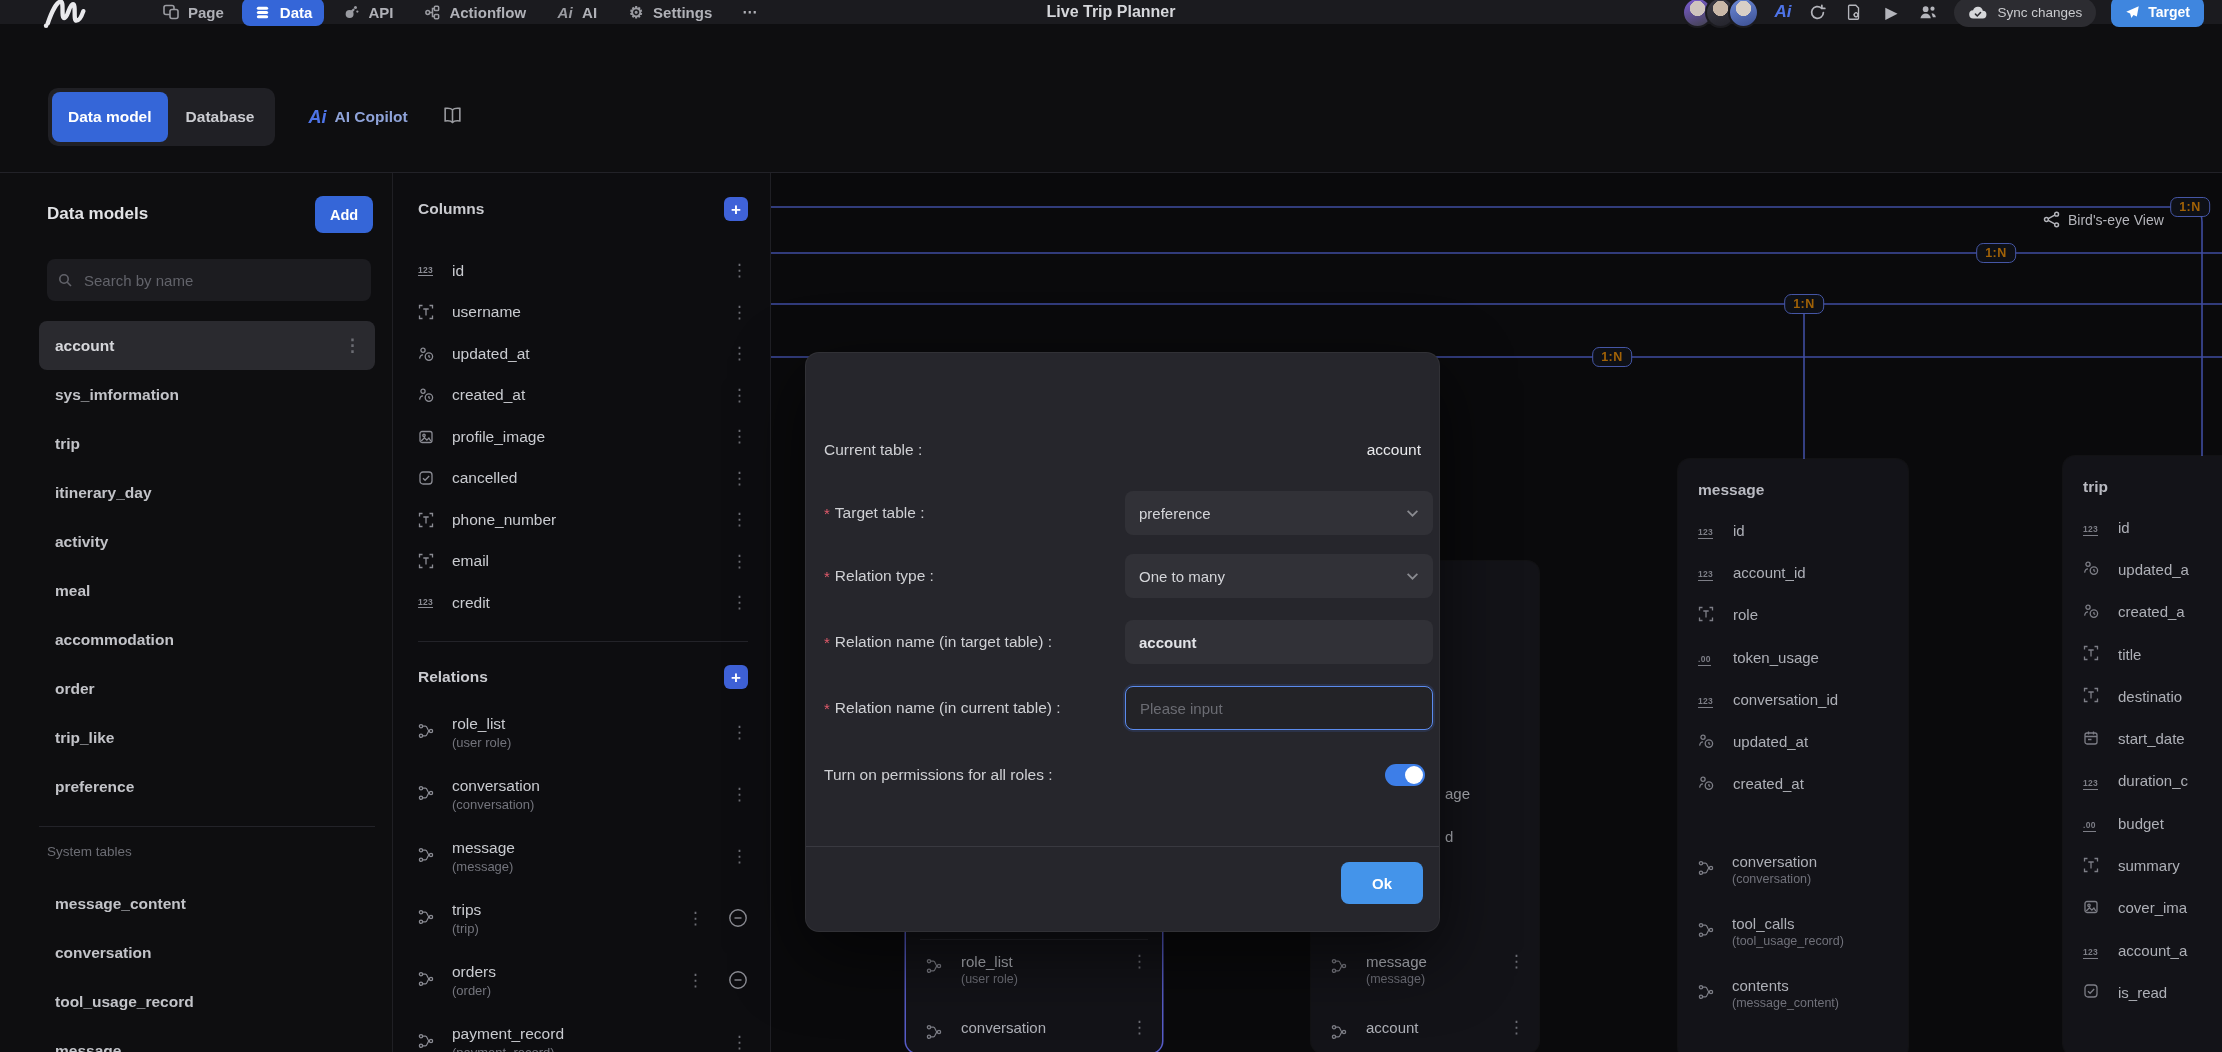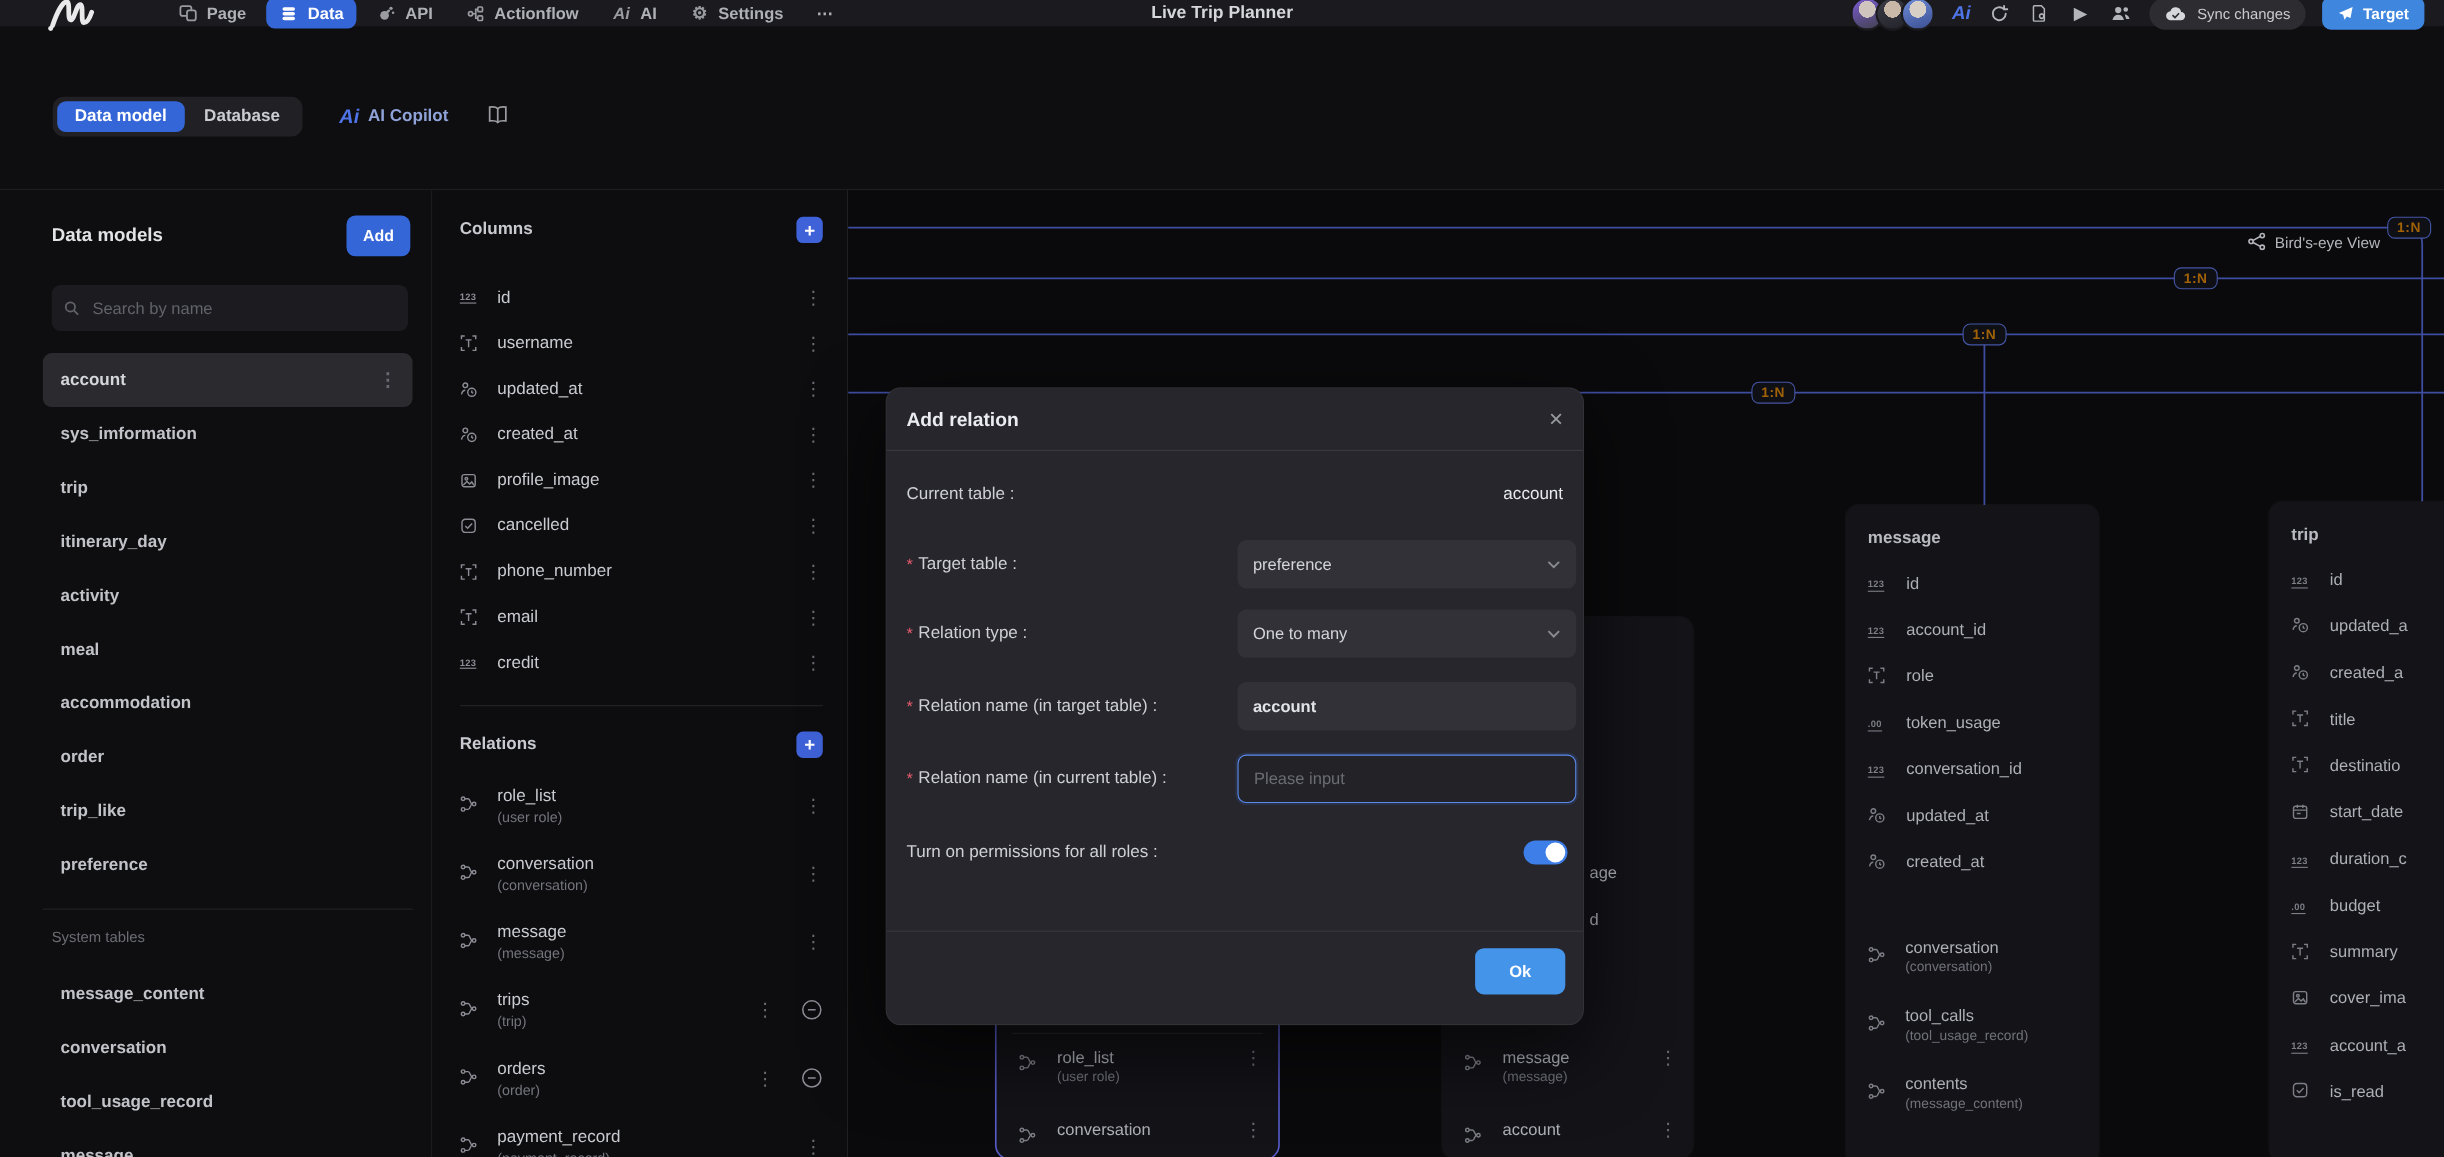--- a/index.html
+++ b/index.html
@@ -21,21 +21,21 @@
   .avatar.a2{background:radial-gradient(circle at 50% 35%,#c9b8a8 0 34%,transparent 35%),linear-gradient(160deg,#3c3c46,#23232b);}
   .avatar.a3{background:radial-gradient(circle at 50% 35%,#d8cfc6 0 34%,transparent 35%),linear-gradient(160deg,#6d8bd8,#3c4f92);}
   .ai-logo{font-size:17px;font-weight:800;font-style:italic;color:#4e74e8;}
   .icon-btn{width:22px;height:22px;color:#b4b5bb;display:flex;align-items:center;justify-content:center;font-size:16px;cursor:pointer;}
   .sync-btn{display:flex;align-items:center;gap:9px;background:#2c2c31;border-radius:15px;height:29px;padding:0 14px;color:#c9cacd;font-size:13.5px;cursor:pointer;}
   .sync-btn .nic{color:#d6d7da;}
   .publish-btn{display:flex;align-items:center;gap:8px;background:#3f86df;border-radius:8px;height:30px;padding:0 14px;color:#fff;font-size:14px;font-weight:700;cursor:pointer;}
   
   .toolbar{position:absolute;left:48px;top:88px;display:flex;align-items:center;gap:34px;z-index:5;}
   .segmented{display:flex;background:#202025;border-radius:10px;padding:4px;gap:2px;}
-  .seg-tab{font-size:15.5px;font-weight:700;color:#cbccd1;padding:5px 16px;border-radius:8px;cursor:pointer;}
+  .seg-tab{font-size:15.5px;font-weight:700;color:#cbccd1;padding:16px 16px;border-radius:8px;cursor:pointer;}
   .seg-tab.active{background:#3566d8;color:#fff;}
   .copilot{display:flex;align-items:center;gap:8px;cursor:pointer;}
   .copilot .ai-logo{font-size:18px;}
   .copilot-label{color:#8fa3d9;font-size:15.5px;font-weight:600;}
   .book-btn{color:#9b9ca1;width:22px;height:22px;cursor:pointer;}
   
   .workarea{position:absolute;left:0;top:172px;width:2222px;height:880px;border-top:1px solid #222228;}
   
   .sidebar{position:absolute;left:0;top:0;width:392px;height:880px;background:#0e0e10;border-right:1px solid #1f1f24;overflow:hidden;}
   .sb-title{position:absolute;left:47px;top:31px;font-size:17px;font-weight:700;color:#e2e3e6;}
@@ -825,24 +825,20 @@
           </div>
         </div>
       <div id="frags">
           <span class="frag" style="left: 674px; top: 612px;">age</span>
           <span class="frag" style="left: 674px; top: 655px;">d</span>
         </div>
     </section>
   </div>
 
   <div class="modal">
-    <div class="m-head">
-      <span class="m-title">Add relation</span>
-      <span class="m-close">×</span>
-    </div>
 
     <div class="f-row" style="top:77px;height:40px;">
       <span class="f-label">Current table :</span>
       <span class="f-value">account</span>
     </div>
 
     <div class="f-row" style="top:138px;height:44px;">
       <span class="req">*</span>
       <span class="f-label">Target table :</span>
     </div>

